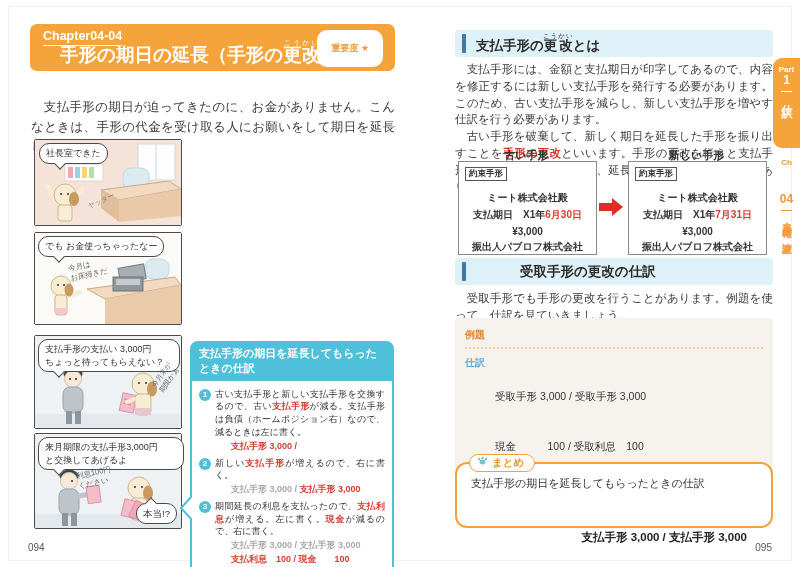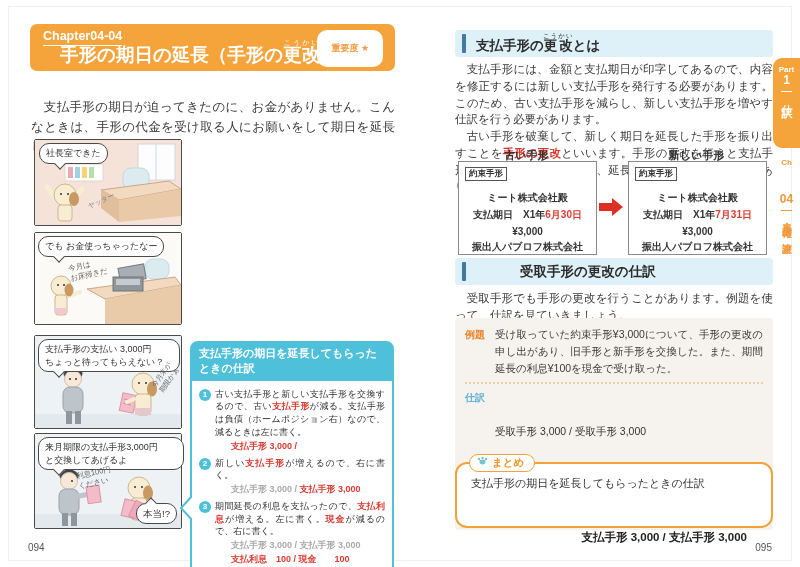--- a/index.html
+++ b/index.html
@@ -271,21 +271,20 @@
   <div class="sec sec2">
     <div class="sec-bar"></div>
     <div class="sec-title">受取手形の更改の仕訳</div>
   </div>
 
   <div class="para para2">　受取手形でも手形の更改を行うことがあります。例題を使って、仕訳を見ていきましょう。</div>
 
   <div class="example">
     <div class="ex-row">
       <div class="ex-label">例題</div>
-      <div class="ex-text">受け取っていた約束手形¥3,000について、手形の更改の申し出があり、旧手形と新手形を交換した。また、期間延長の利息¥100を現金で受け取った。</div>
     </div>
     <div class="ex-dots"></div>
     <div class="ex-row">
       <div class="jr-label">仕訳</div>
       <div class="jr-rows">
         <div>受取手形 3,000 / 受取手形 3,000</div>
         <div>現金　　　100 / 受取利息　100</div>
       </div>
     </div>
   </div>

